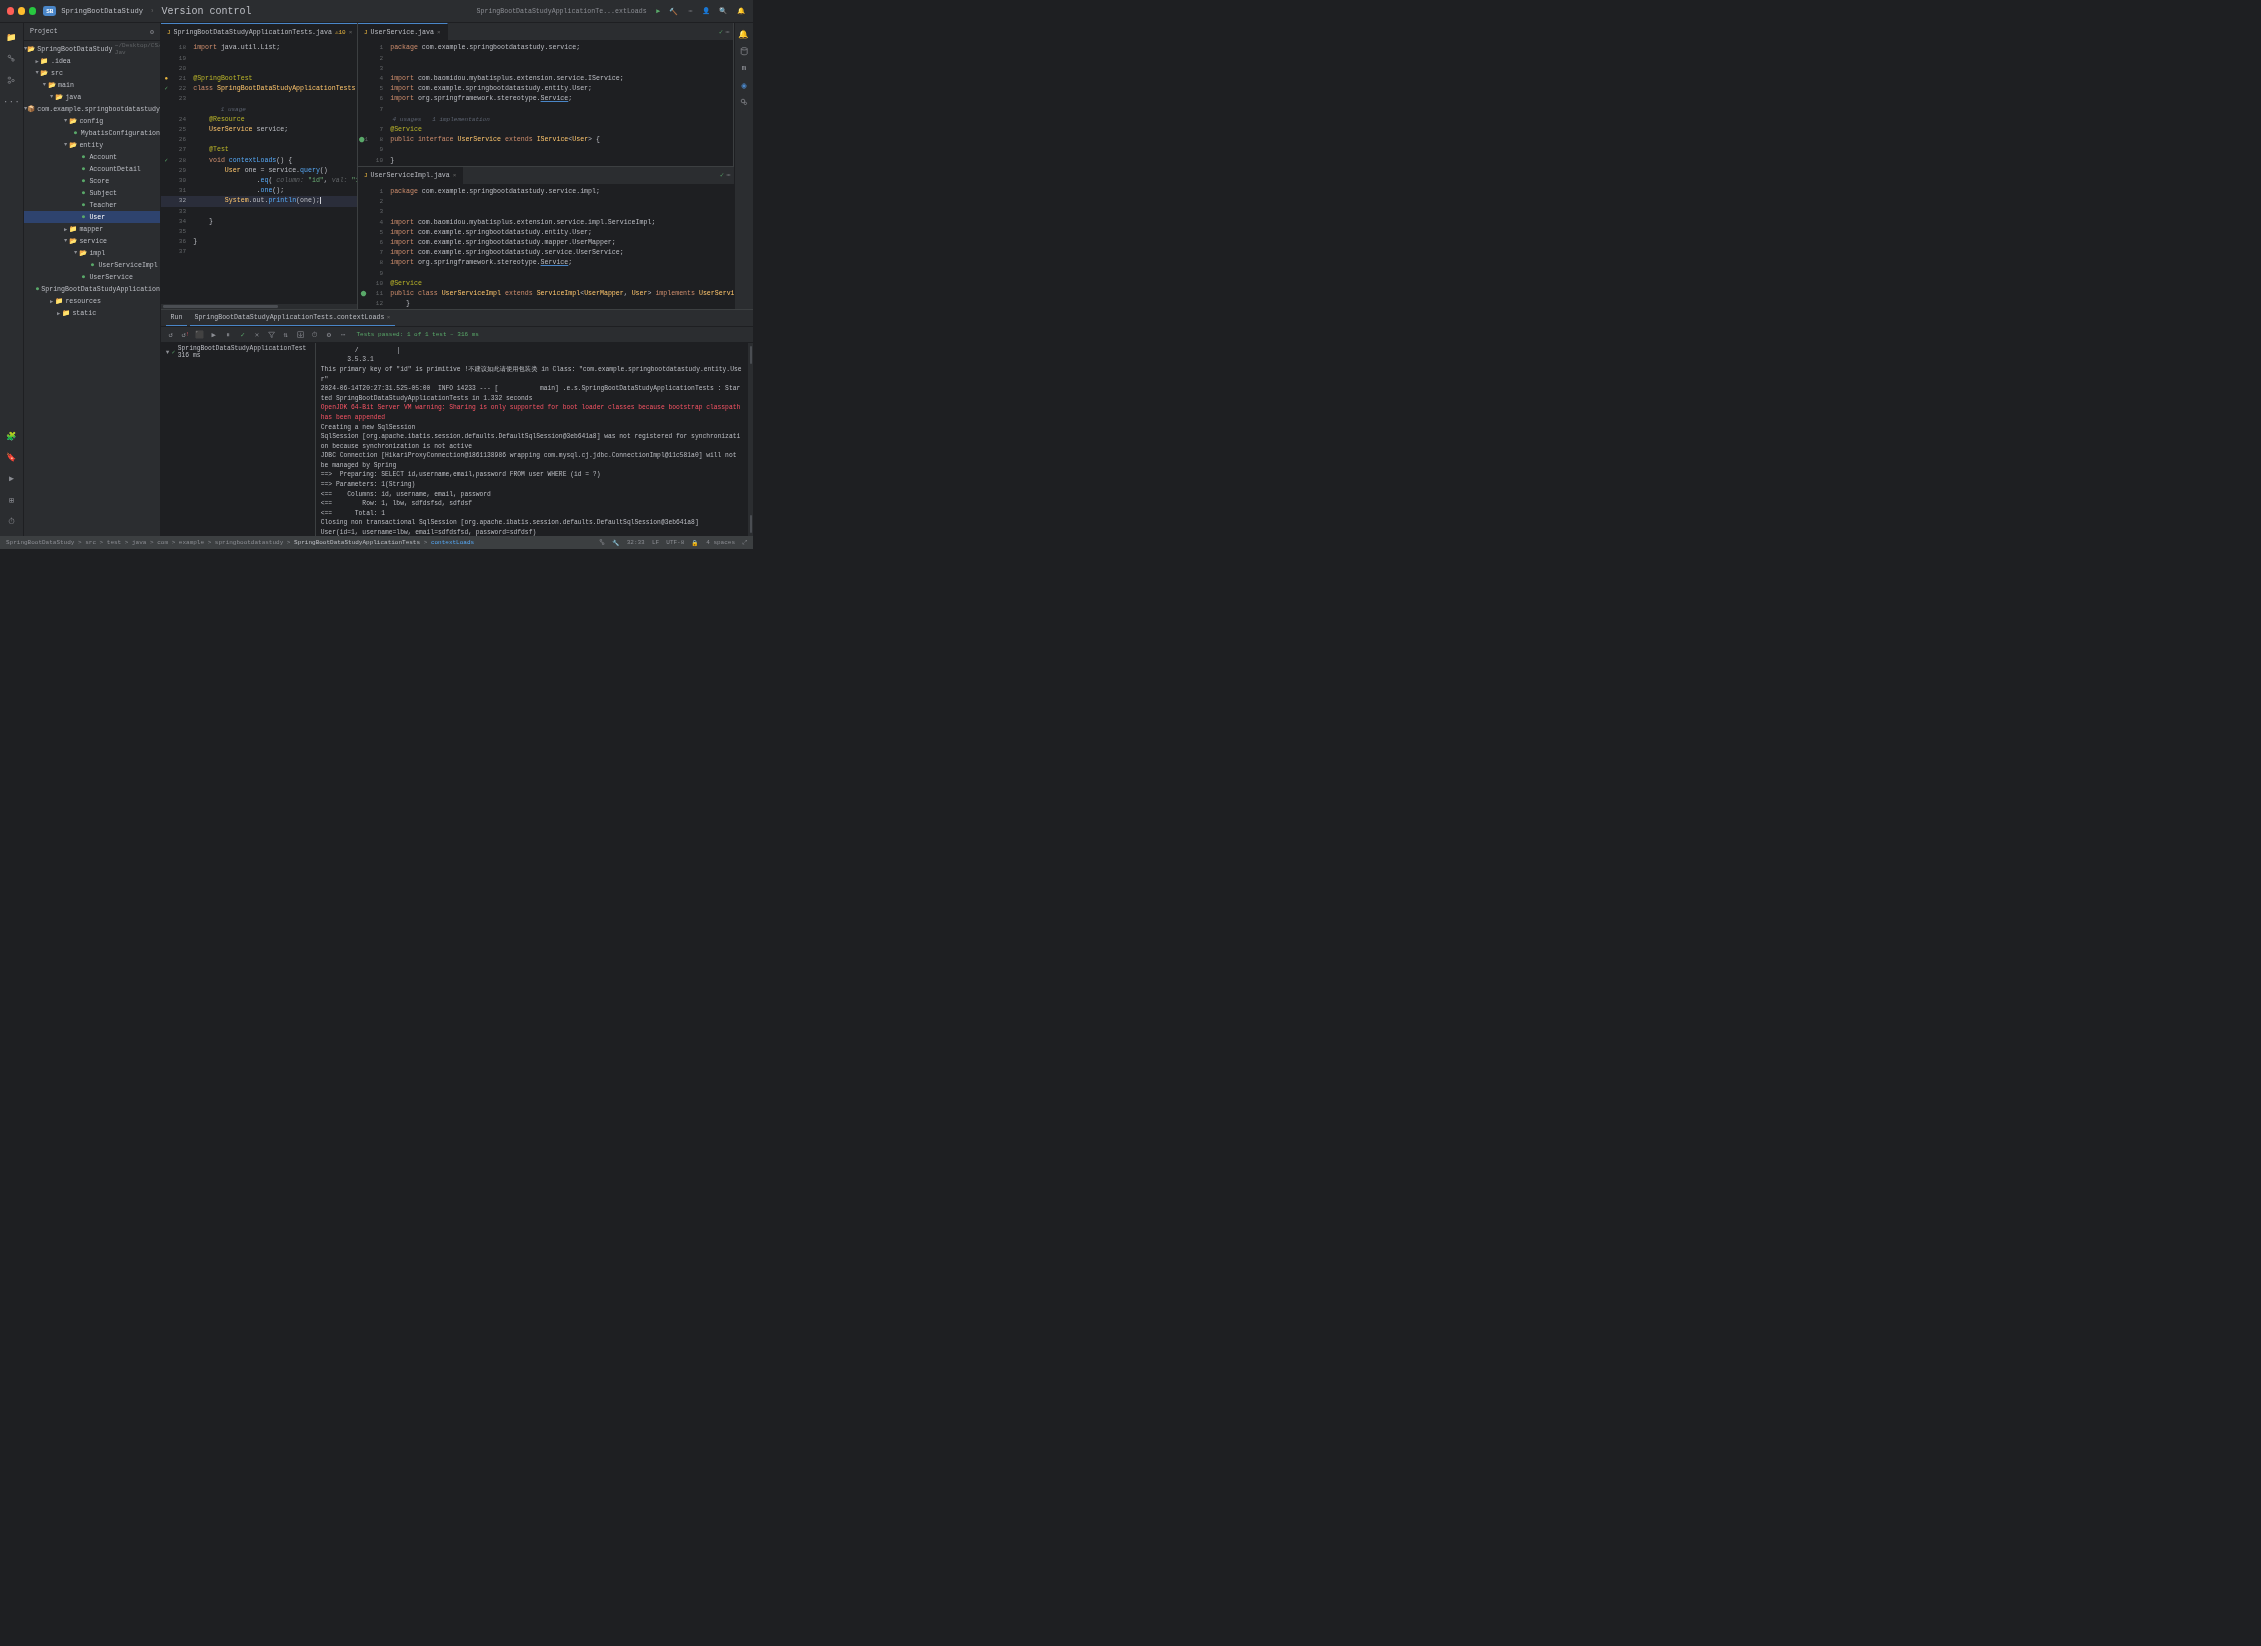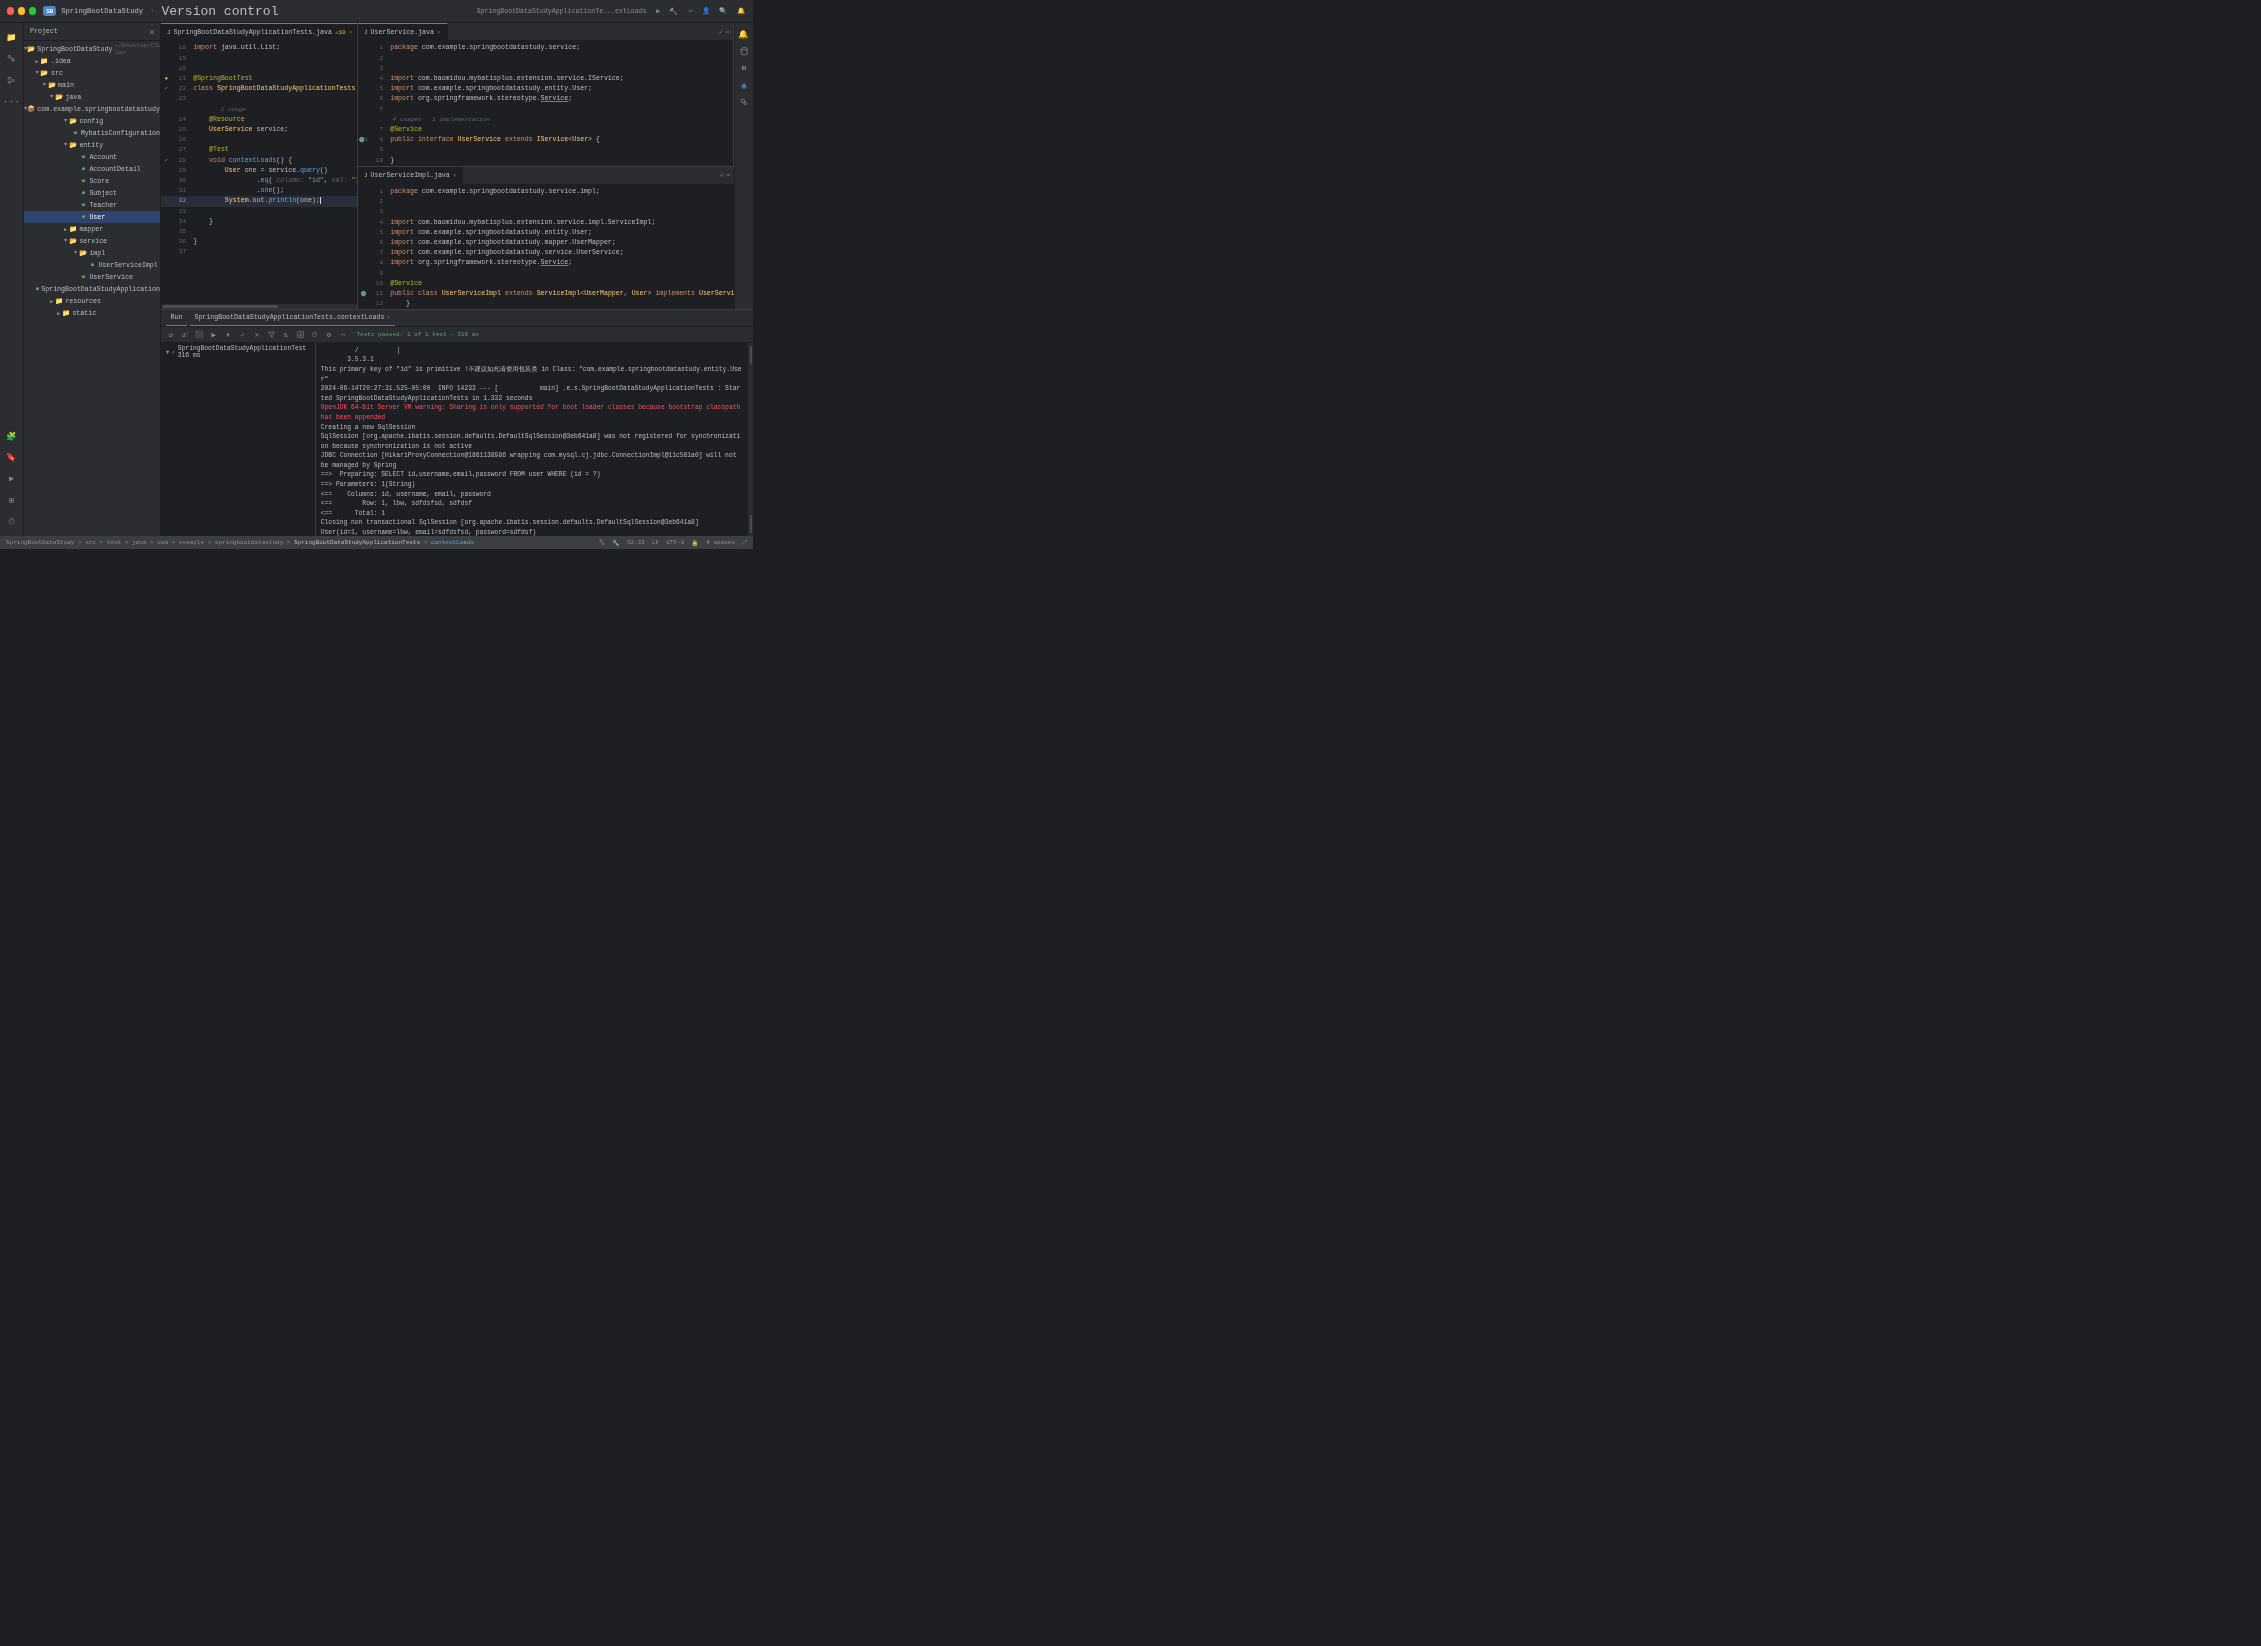--- a/index.html
+++ b/index.html
@@ -52,21 +52,21 @@
       font-size: 6px;
       font-weight: bold;
     }
     .project-name {
       color: #bcbec4;
       font-size: 7.2px;
     }
     .separator-dot { color: #666; margin: 0 2.4px; }
     .vcs-control {
       color: #bcbec4;
-      font-size: 13px;
+      font-size: 10px;
     }
 
     
     .main-layout {
       display: flex;
       flex: 1;
       overflow: hidden;
     }
 
     

